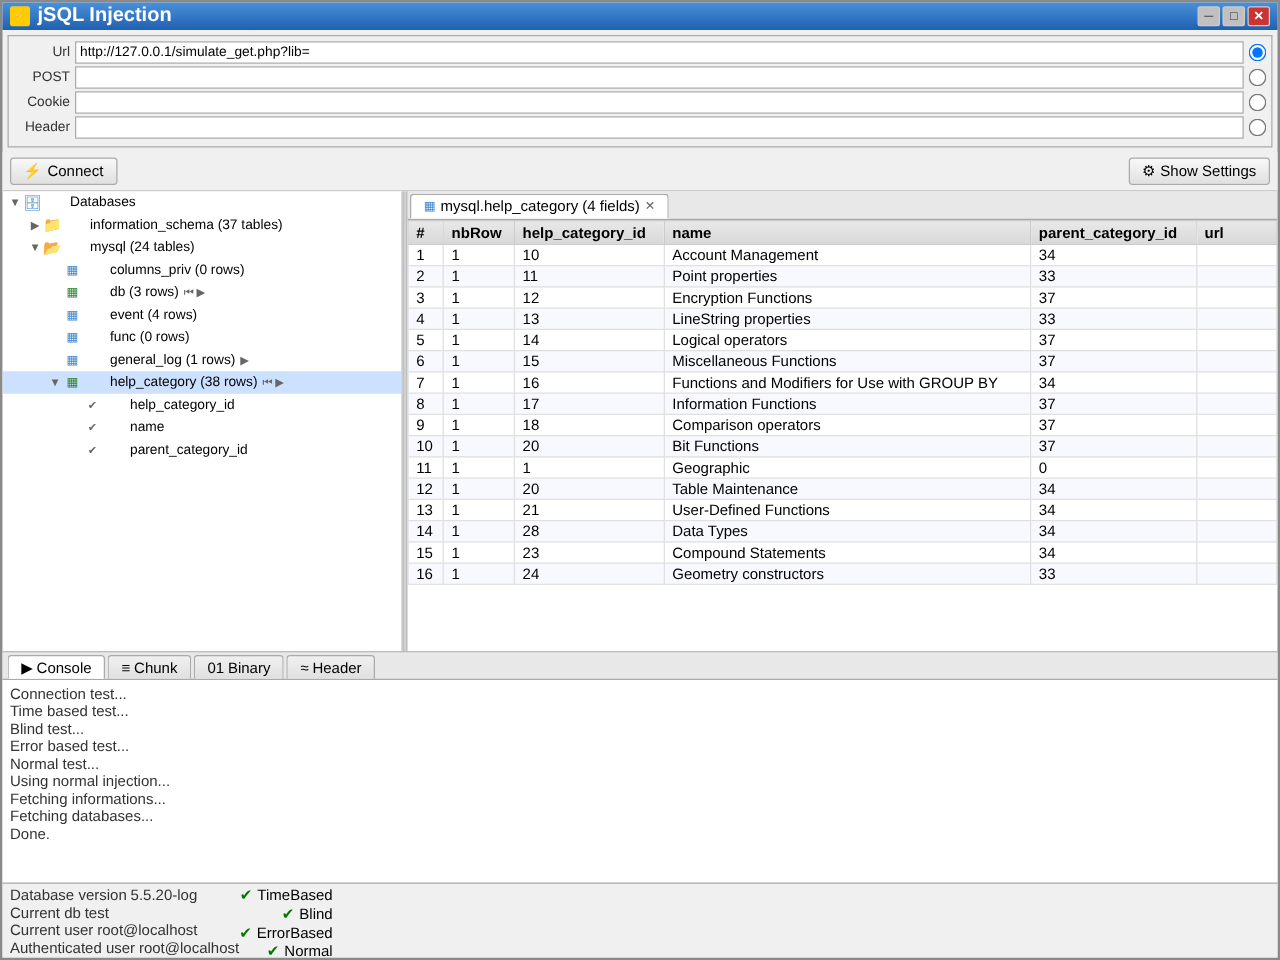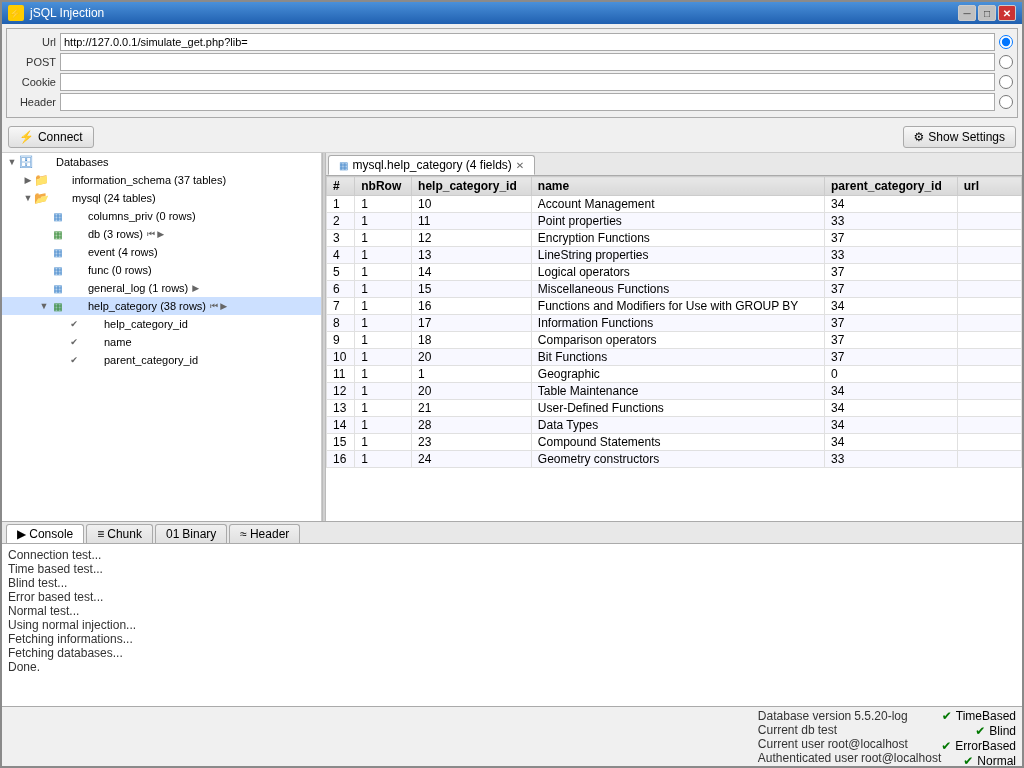--- a/index.html
+++ b/index.html
@@ -2,21 +2,21 @@
 <html><head>
   <meta charset="utf-8">
   <style>
     * { box-sizing: border-box; margin: 0; padding: 0; font-family: 'Segoe UI', Tahoma, Arial, sans-serif; font-size: 12px; }
     body { background: #d4d0c8; width: 1024px; height: 768px; overflow: hidden; }
 
     
     .window { width: 1024px; height: 768px; border: 2px solid #8a8a8a; background: #f0f0f0; display: flex; flex-direction: column; }
     .titlebar { background: linear-gradient(to bottom, #4a90d9 0%, #2060b0 100%); color: white; height: 22px; display: flex; align-items: center; padding: 0 6px; gap: 6px; flex-shrink: 0; }
     .titlebar-icon { width: 16px; height: 16px; background: #ffcc00; border-radius: 2px; display: flex; align-items: center; justify-content: center; font-size: 10px; font-weight: bold; color: #333; }
-    .titlebar-title { flex: 1; font-size: 12px; font-weight: normal; }
+    .titlebar-title { flex: 1; font-size: 16px; font-weight: bold; }
     .titlebar-buttons { display: flex; gap: 2px; }
     .titlebar-btn { width: 18px; height: 16px; border: 1px solid #ccc; border-radius: 2px; display: flex; align-items: center; justify-content: center; font-size: 10px; cursor: pointer; }
     .titlebar-btn.minimize { background: #c0c0c0; color: #333; }
     .titlebar-btn.maximize { background: #c0c0c0; color: #333; }
     .titlebar-btn.close { background: #cc3333; color: white; font-weight: bold; }
 
     
     .connection-panel { background: #f0f0f0; border: 1px solid #aaa; margin: 4px; padding: 4px; flex-shrink: 0; }
     .connection-title { font-weight: bold; font-size: 11px; margin-bottom: 4px; color: #333; }
     .conn-row { display: flex; align-items: center; gap: 4px; margin-bottom: 2px; }
@@ -57,21 +57,21 @@
     .data-table tr:nth-child(even) { background: #f8f8ff; }
 
     
     .console-area { height: 185px; display: flex; flex-direction: column; border-top: 1px solid #aaa; flex-shrink: 0; }
     .console-tabs { background: #e8e8e8; border-bottom: 1px solid #aaa; display: flex; padding: 2px 4px 0; flex-shrink: 0; }
     .console-tab { background: linear-gradient(to bottom, #f0f0f0, #e0e0e0); border: 1px solid #aaa; border-bottom: none; padding: 2px 10px; cursor: pointer; font-size: 11px; display: flex; align-items: center; gap: 3px; border-radius: 3px 3px 0 0; margin-right: 2px; }
     .console-tab.active { background: white; }
     .console-content { flex: 1; background: white; padding: 4px 6px; overflow-y: auto; font-family: monospace; font-size: 11px; color: #333; }
 
     
-    .status-bar { background: #f0f0f0; border-top: 1px solid #aaa; padding: 2px 6px; display: flex; justify-content: flex-end; flex-shrink: 0; height: 60px; }
+    .status-bar { background: #f0f0f0; border-top: 1px solid #aaa; padding: 2px 6px; display: flex; justify-content: flex-start; flex-shrink: 0; height: 60px; }
     .status-left { display: flex; flex-direction: column; justify-content: space-around; }
     .status-right { display: flex; flex-direction: column; justify-content: space-around; align-items: flex-end; gap: 1px; }
     .status-item { font-size: 11px; color: #333; }
     .status-badge { display: flex; align-items: center; gap: 4px; font-size: 11px; }
     .badge-ok { color: #007700; font-size: 12px; }
 
     .main-split { display: flex; flex: 1; overflow: hidden; }
     .splitter { width: 4px; background: #d0d0d0; border-left: 1px solid #bbb; border-right: 1px solid #bbb; flex-shrink: 0; }
   </style>
 </head>

